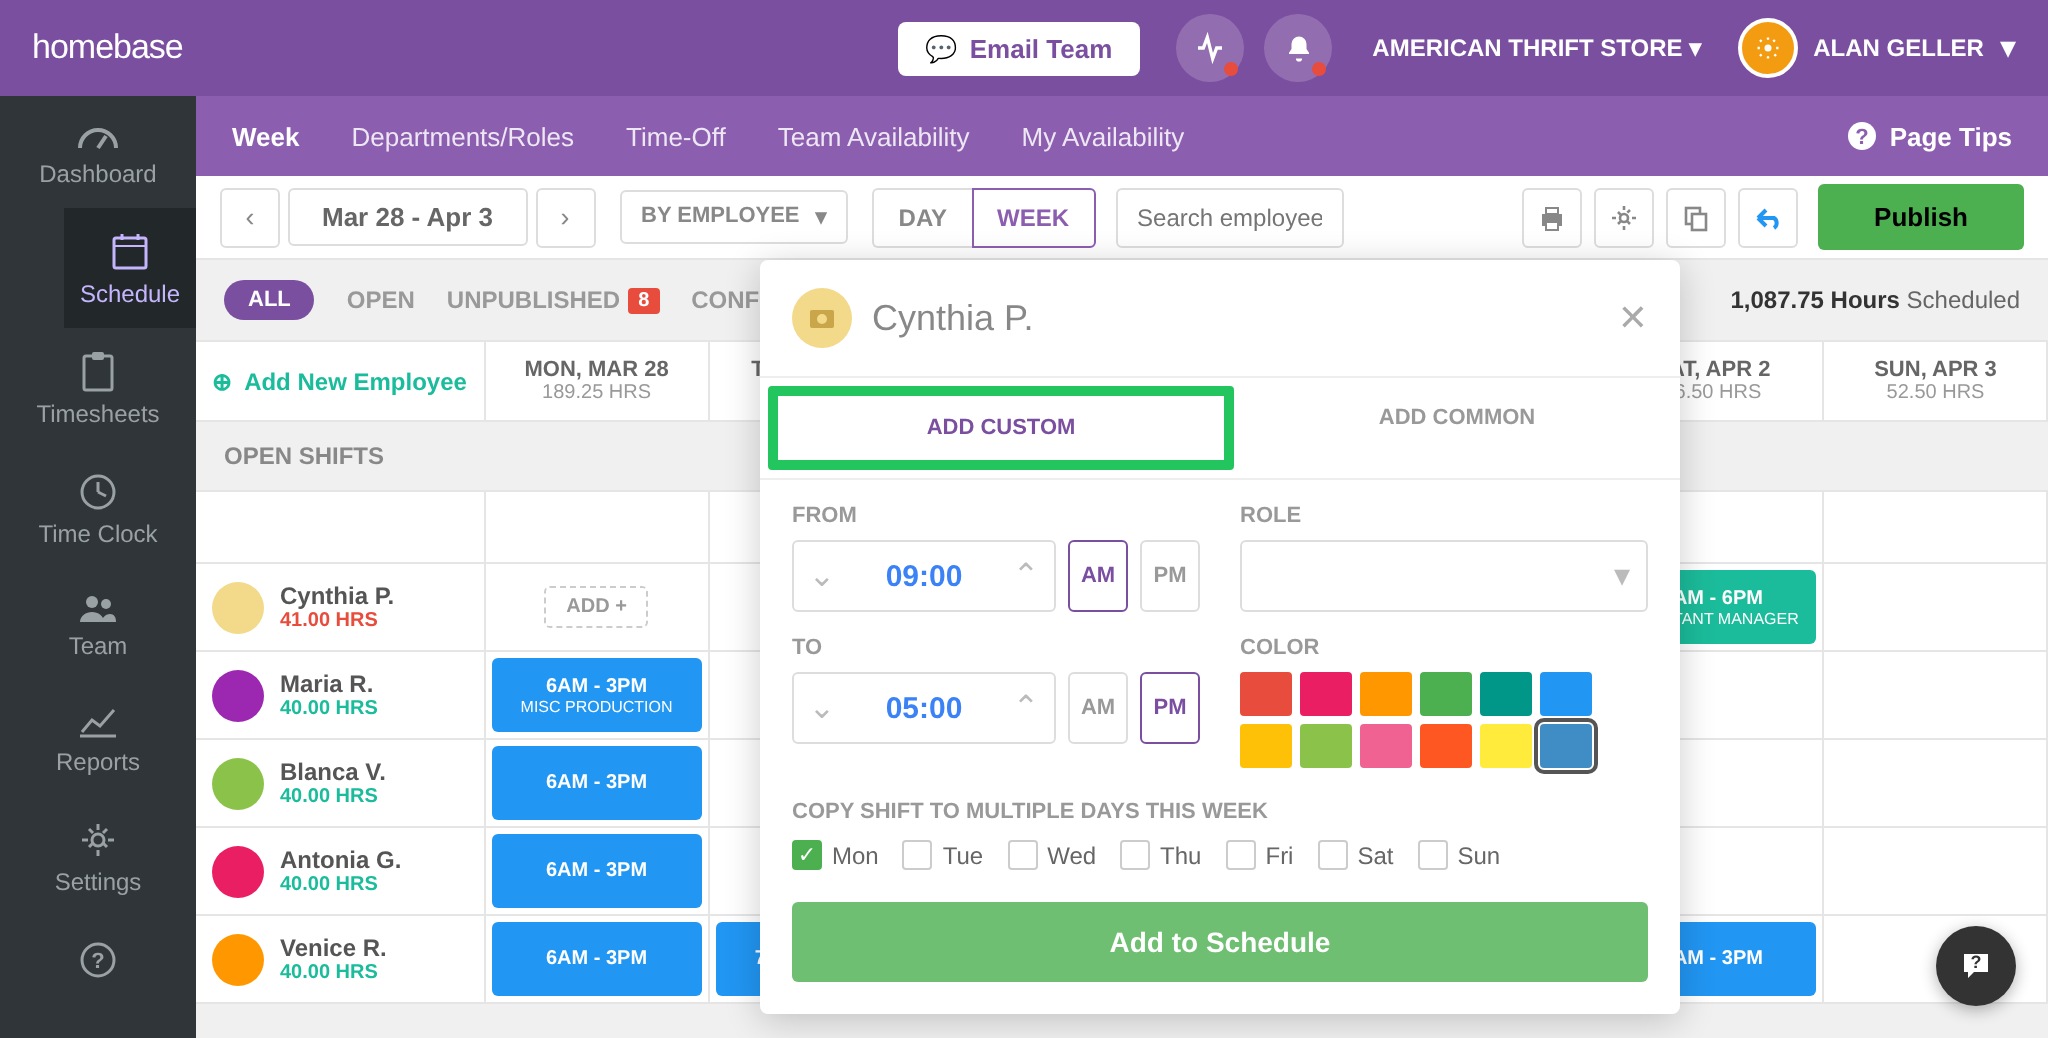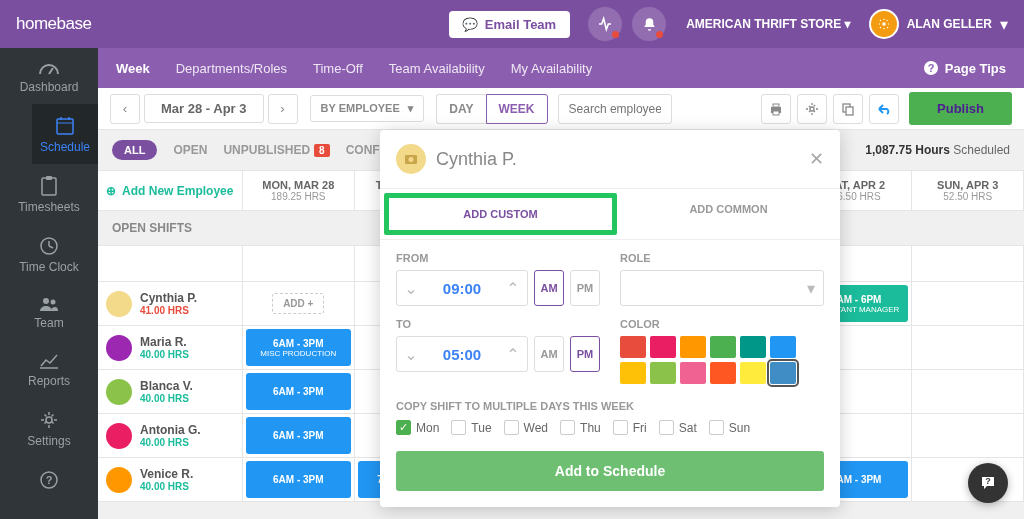--- a/index.html
+++ b/index.html
@@ -13,21 +13,21 @@
 .top-icon { width: 34px; height: 34px; border-radius: 50%; background: rgba(255,255,255,0.18); display: flex; align-items: center; justify-content: center; margin-right: 10px; position: relative; cursor: pointer; }
 .red-dot { width: 7px; height: 7px; background: #e74c3c; border-radius: 50%; position: absolute; bottom: 3px; right: 3px; }
 .store-name { font-size: 12px; font-weight: 600; margin: 0 18px 0 10px; cursor: pointer; }
 .avatar-wrap { display: flex; align-items: center; gap: 8px; cursor: pointer; }
 .avatar { width: 30px; height: 30px; border-radius: 50%; background: #f39c12; border: 2px solid #fff; display: flex; align-items: center; justify-content: center; }
 .user-name { font-size: 12px; font-weight: 600; }
 
 
 .sidebar { position: absolute; left: 0; top: 48px; bottom: 0; width: 98px; background: #2f3539; display: flex; flex-direction: column; }
 .sidebar-item { color: #9aa1a5; text-align: center; padding: 12px 0 10px; font-size: 12px; cursor: pointer; }
-.sidebar-item.active { background: #22272a; color: #3b82f6; margin-left: 32px; }
+.sidebar-item.active { background: #22272a; color: #c4b5fd; margin-left: 32px; }
 .sidebar-icon { display: block; margin: 0 auto 4px; }
 
 
 .subnav { position: absolute; left: 98px; top: 48px; right: 0; height: 40px; background: #8c5eb0; display: flex; align-items: center; padding: 0 18px; color: #fff; }
 .subnav-tab { font-size: 13px; margin-right: 26px; cursor: pointer; opacity: 0.85; }
 .subnav-tab.active { font-weight: 700; opacity: 1; }
 .subnav .spacer { flex: 1; }
 .page-tips { display: flex; align-items: center; gap: 6px; font-size: 13px; font-weight: 600; cursor: pointer; }
 
 
@@ -37,21 +37,21 @@
 .by-emp { border: 1px solid #ddd; border-radius: 3px; padding: 6px 10px; font-size: 11px; font-weight: 700; color: #888; margin-left: 8px; margin-right: 12px; cursor: pointer; display: flex; gap: 8px; }
 .view-toggle { display: flex; margin-right: 10px; }
 .view-btn { border: 1px solid #ddd; padding: 7px 12px; font-size: 12px; font-weight: 700; color: #888; cursor: pointer; background: #fff; }
 .view-btn:first-child { border-radius: 3px 0 0 3px; border-right: none; }
 .view-btn:last-child { border-radius: 0 3px 3px 0; }
 .view-btn.active { border-color: #8c5eb0; color: #8c5eb0; }
 .search-emp { border: 1px solid #ddd; border-radius: 3px; padding: 7px 10px; font-size: 12px; width: 114px; color: #999; }
 .toolbar .spacer { flex: 1; }
 .tool-icon { width: 30px; height: 30px; border: 1px solid #ddd; border-radius: 3px; margin-left: 6px; display: flex; align-items: center; justify-content: center; cursor: pointer; color: #888; }
 .undo-icon { color: #2196f3; }
-.publish-btn { background: #4caf50; color: #4c1d95; border: none; border-radius: 3px; padding: 9px 28px; font-size: 13px; font-weight: 600; margin-left: 10px; cursor: pointer; }
+.publish-btn { background: #4caf50; color: #000000; border: none; border-radius: 3px; padding: 9px 28px; font-size: 13px; font-weight: 600; margin-left: 10px; cursor: pointer; }
 
 
 .main { position: absolute; left: 98px; top: 130px; right: 0; bottom: 0; background: #f0f0f0; overflow: hidden; }
 .filter-row { display: flex; align-items: center; padding: 10px 14px; gap: 16px; }
 .pill { background: #7b4fa0; color: #fff; font-size: 11px; font-weight: 700; padding: 4px 12px; border-radius: 12px; cursor: pointer; }
 .filter-tab { font-size: 12px; font-weight: 700; color: #999; cursor: pointer; display: flex; align-items: center; gap: 4px; }
 .badge-red { background: #e74c3c; color: #fff; font-size: 10px; padding: 1px 5px; border-radius: 2px; }
 .filter-row .spacer { flex: 1; }
 .hours-summary { font-size: 12px; color: #666; }
 .hours-summary b { color: #333; }

